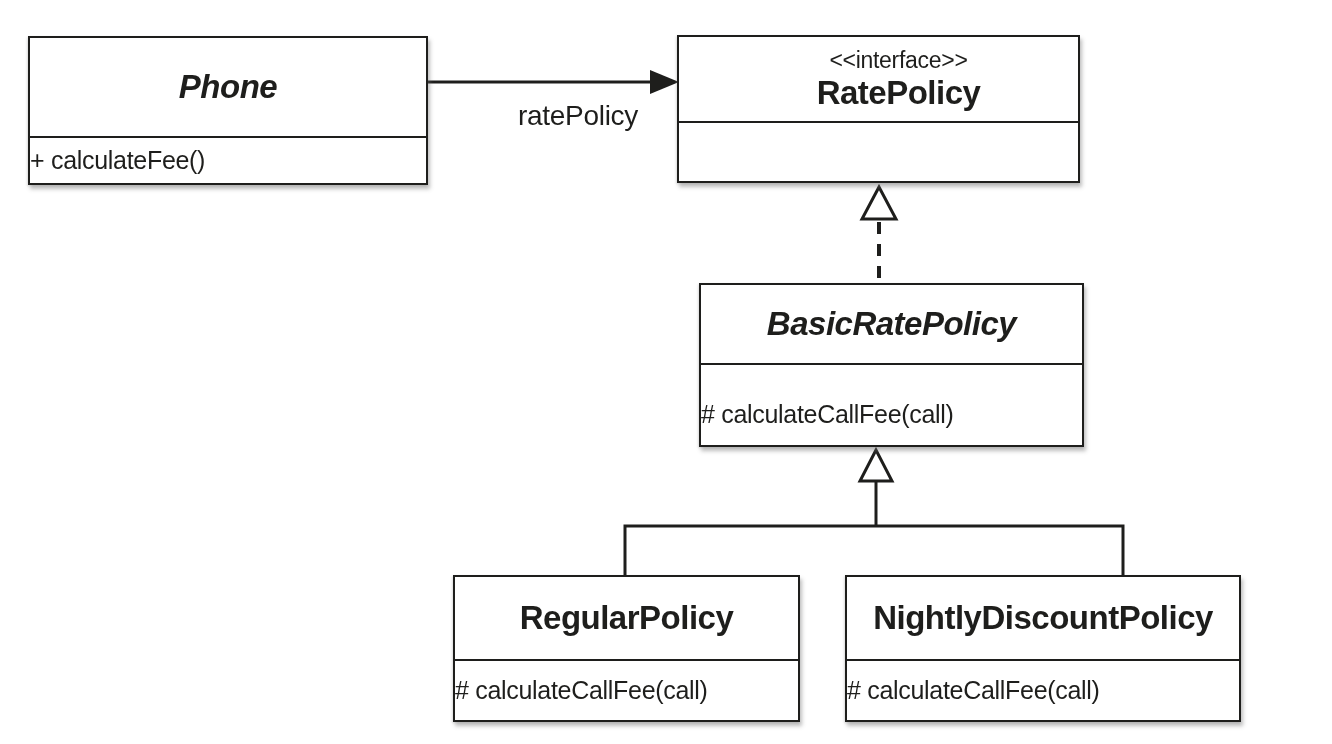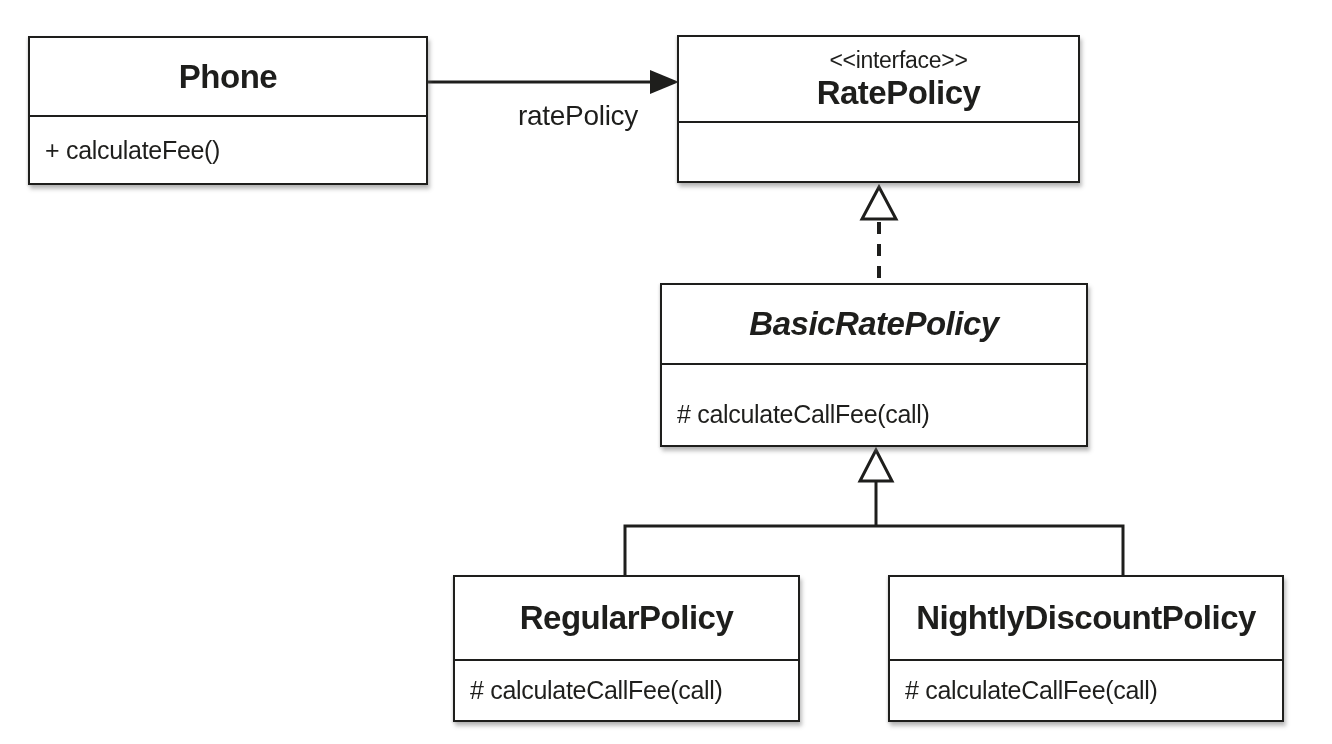--- a/index.html
+++ b/index.html
@@ -53,35 +53,34 @@
     letter-spacing: -0.5px;
   }
   .uml-class.abstract .class-name {
     font-style: italic;
   }
   .uml-methods {
     flex: 1;
     display: flex;
     flex-direction: column;
     justify-content: center;
-    padding-left: 15px;
     font-size: 25px;
     line-height: 35px;
     letter-spacing: -0.3px;
   }
   
   .box-phone   { left: 28px;  top: 36px;  width: 400px; height: 149px; }
-  .box-phone .uml-title { height: 79px; }
+  .box-phone .uml-title { height: 100px; font-style: italic; }
   .box-ratepolicy { left: 677px; top: 35px;  width: 403px; height: 148px; }
   .box-ratepolicy .uml-title { height: 86px; padding-left: 40px; }
-  .box-basic   { left: 660px; top: 283px; width: 428px; height: 164px; gap: 19px; }
+  .box-basic   { left: 699px; top: 283px; width: 385px; height: 164px; gap: 19px; }
   .box-basic .uml-title { height: 80px; }
   .box-regular { left: 453px; top: 575px; width: 347px; height: 147px; }
   .box-regular .uml-title { height: 84px; }
-  .box-nightly { left: 888px; top: 575px; width: 396px; height: 147px; }
+  .box-nightly { left: 845px; top: 575px; width: 396px; height: 147px; }
   .box-nightly .uml-title { height: 84px; }
 
   .assoc-label {
     position: absolute;
     left: 493px;
     top: 100px;
     width: 170px;
     text-align: center;
     font-size: 28px;
     letter-spacing: -0.3px;

